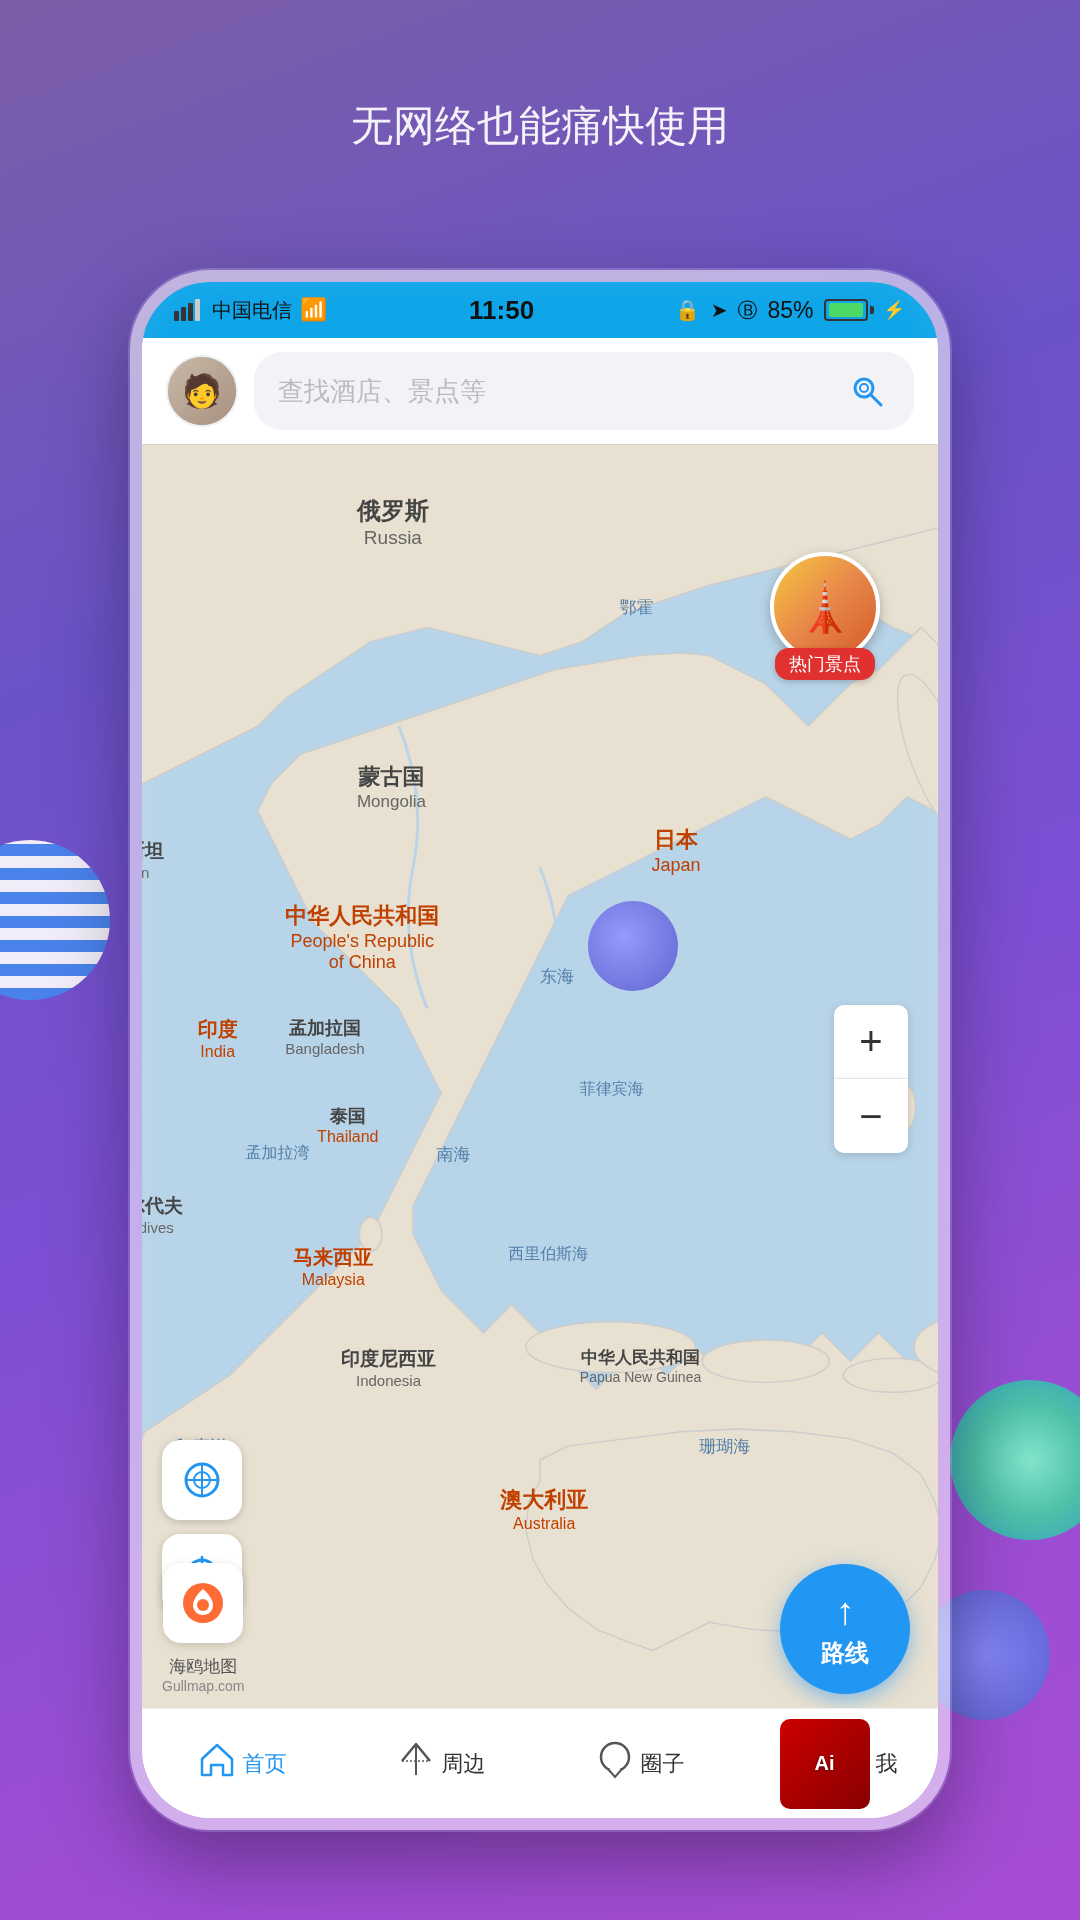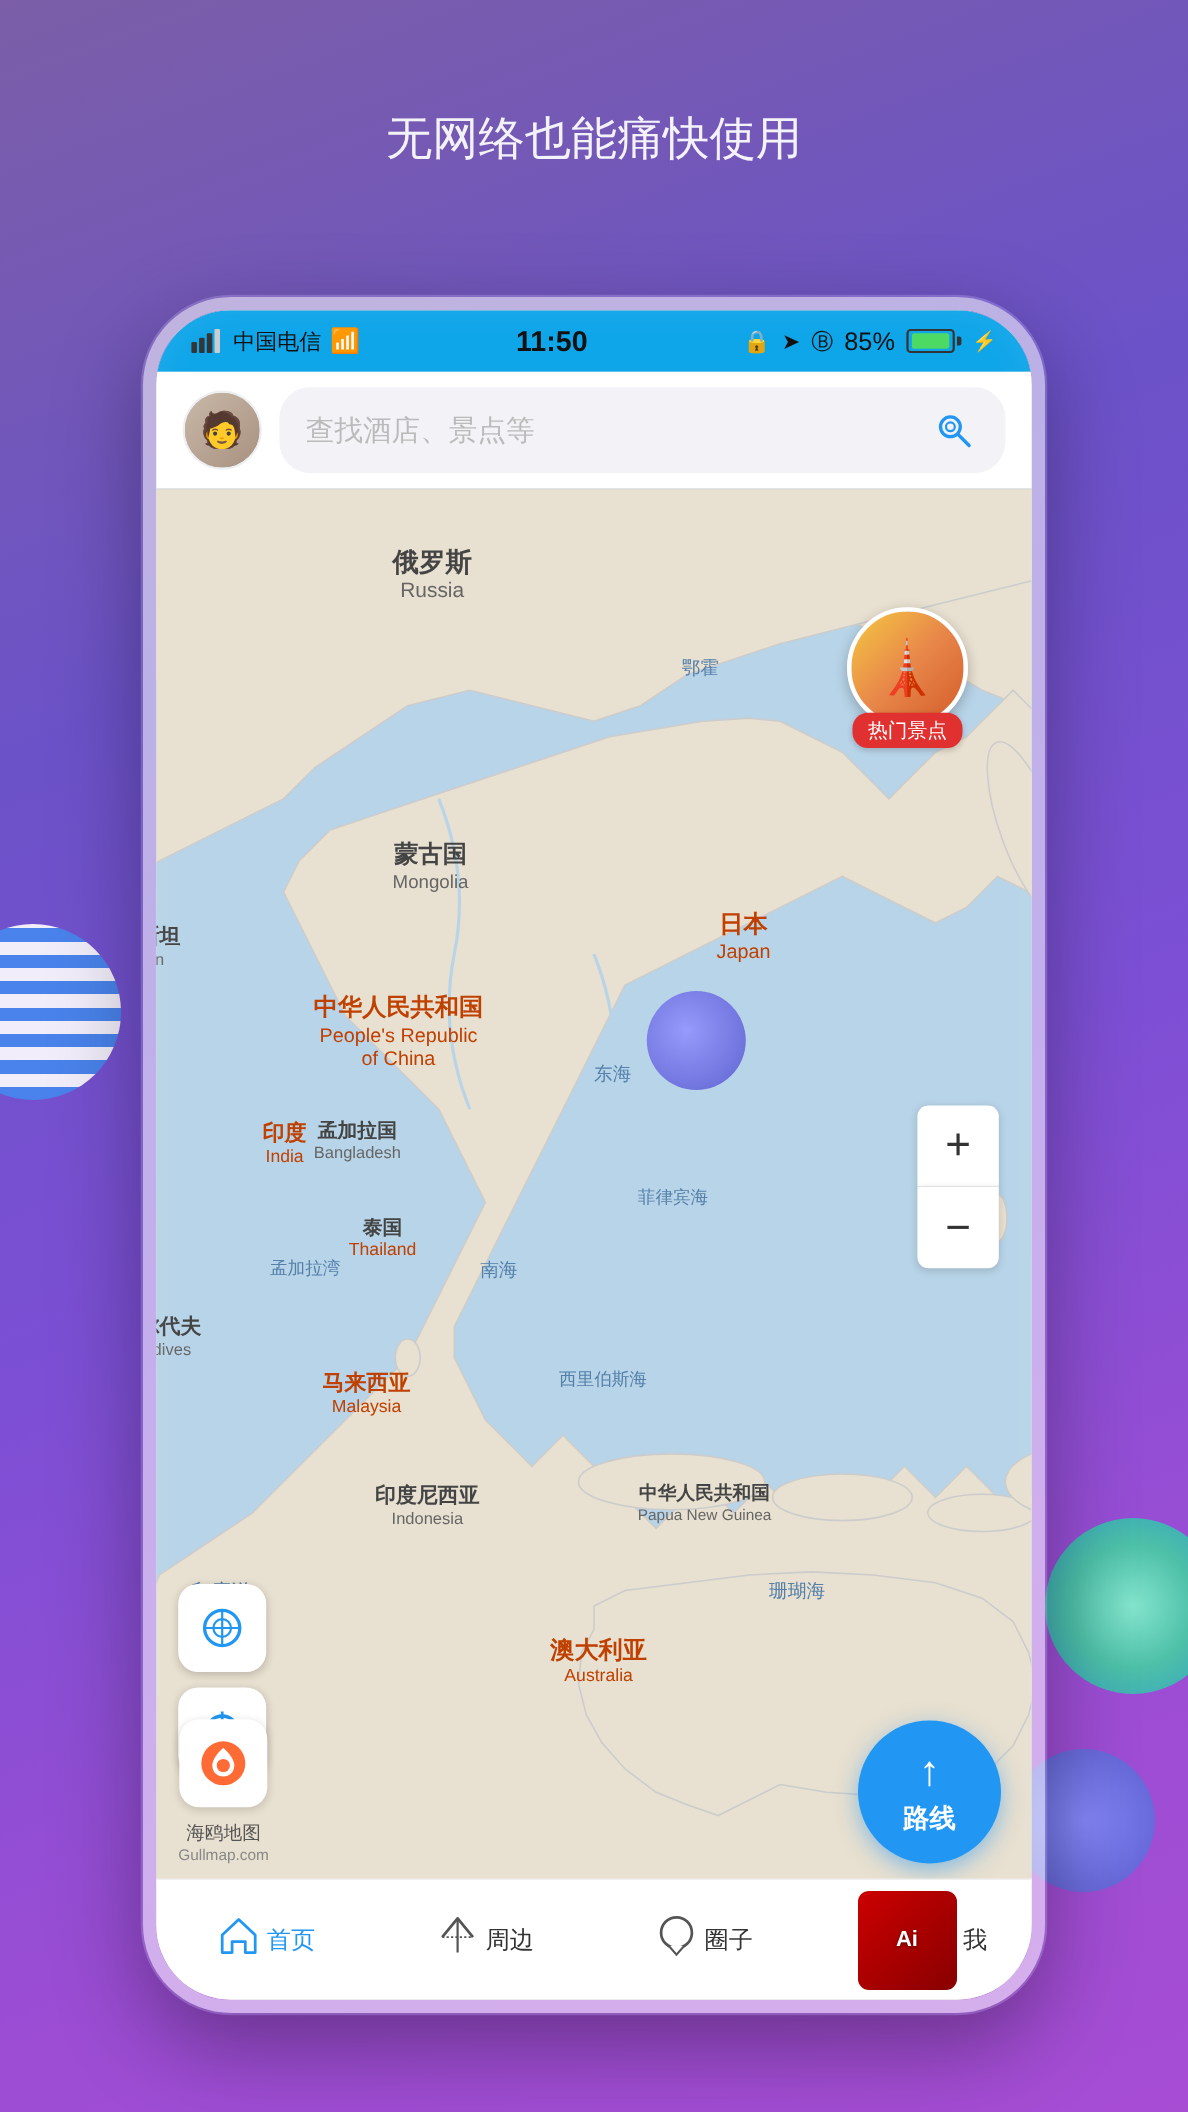--- a/index.html
+++ b/index.html
@@ -463,21 +463,21 @@
         <div class="label-cn" style="font-size:22px;">中华人民共和国</div>
         <div class="label-en" style="font-size:18px;">People's Republic</div>
         <div class="label-en" style="font-size:18px;">of China</div>
       </div>
 
       <div class="map-label" style="top:30%;left:64%;">
         <div class="label-cn" style="font-size:22px;">日本</div>
         <div class="label-en" style="font-size:18px;">Japan</div>
       </div>
 
-      <div class="map-label" style="top:45%;left:7%;margin-left:41px;">
+      <div class="map-label" style="top:45%;left:7%;">
         <div class="label-cn" style="font-size:20px;">印度</div>
         <div class="label-en" style="font-size:16px;">India</div>
       </div>
 
       <div class="map-label" style="top:45%;left:18%;">
         <div class="label-cn-black" style="font-size:18px;">孟加拉国</div>
         <div class="label-en-black" style="font-size:15px;">Bangladesh</div>
       </div>
 
       <div class="map-label" style="top:52%;left:22%;">

